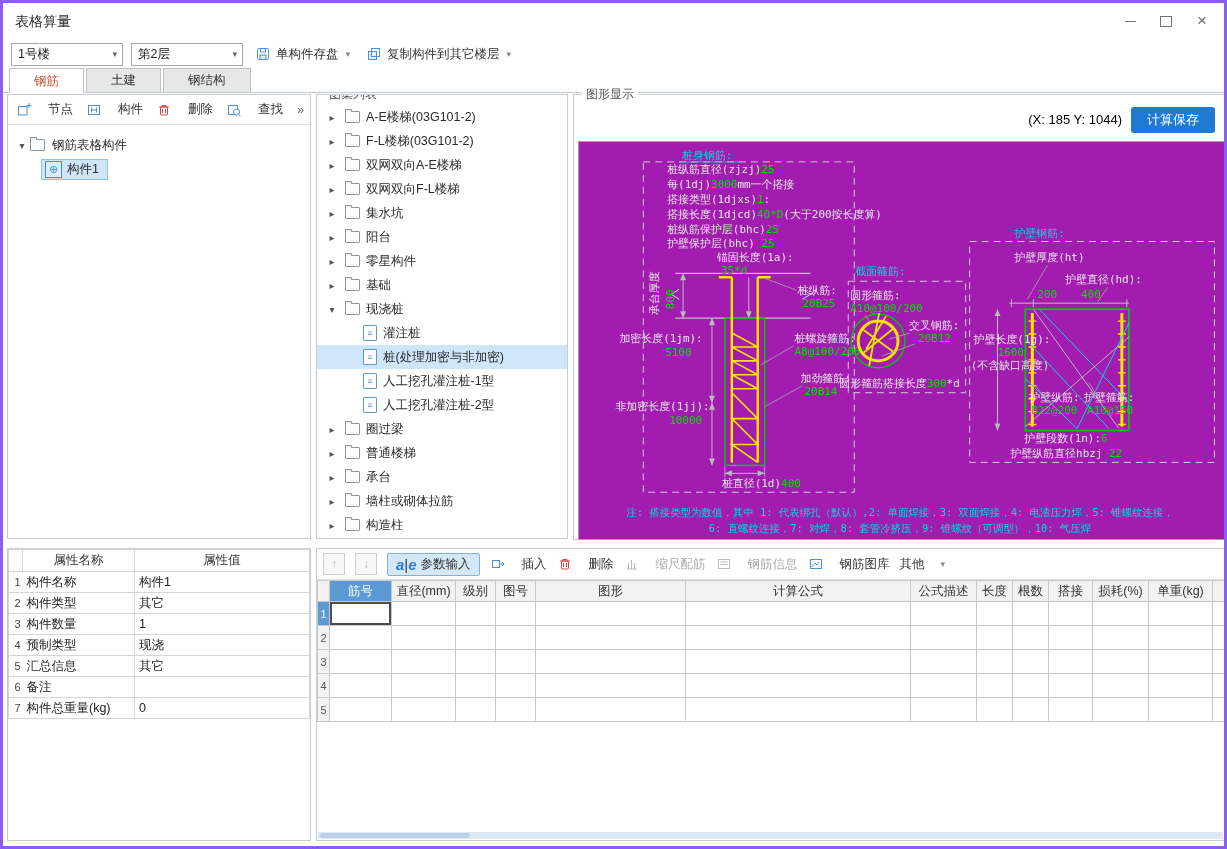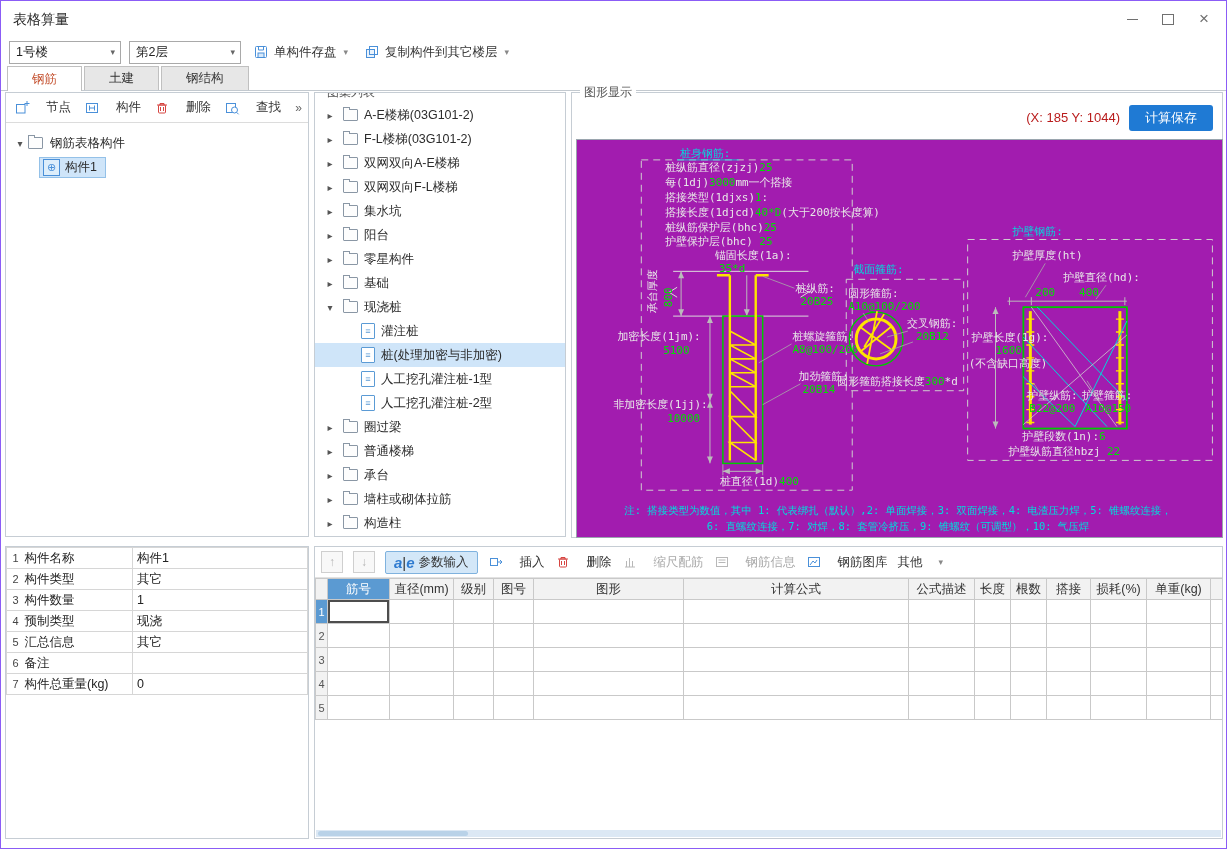--- a/index.html
+++ b/index.html
@@ -1,16 +1,16 @@
 <!DOCTYPE html>
 <html><head>
 <meta charset="utf-8">
 <style>
   html,body{margin:0;padding:0;background:#eef1f4;font-family:"Liberation Sans","DejaVu Sans",sans-serif;}
-  .window{position:relative;width:1227px;height:849px;background:#fff;border:1px solid #8b5cf6;box-sizing:border-box;overflow:hidden;}
+  .window{position:relative;width:1227px;height:849px;background:#fff;border:3px solid #8b5cf6;box-sizing:border-box;overflow:hidden;}
   
   .titlebar{position:absolute;left:0;top:0;right:0;height:36px;background:#fff;}
   .titlebar .title{position:absolute;left:12px;top:10px;font-size:14px;color:#2b2b2b;}
   .win-controls{position:absolute;right:8px;top:6px;display:flex;gap:8px;}
   .wc{width:28px;height:24px;display:flex;align-items:center;justify-content:center;color:#707070;font-size:15px;cursor:default;}
   .wc-min i{display:block;width:11px;border-top:1px solid #707070;}
   .wc-max i{display:block;width:10px;height:9px;border:1px solid #707070;}
   .wc-close{font-size:17px;}
   
   .toolbar{position:absolute;left:0;top:36px;right:0;height:30px;display:flex;align-items:center;padding-left:8px;gap:8px;}
@@ -43,21 +43,21 @@
   .icon-comp{width:15px;height:15px;border:1px solid #4a90d9;background:#ddeefb;display:inline-flex;align-items:center;justify-content:center;font-size:11px;color:#4a90d9;}
   
   .atlas{left:313px;top:91px;width:252px;height:445px;overflow:hidden;}
   .atlas-list{padding-top:10px;}
   .atlas-row{height:24px;display:flex;align-items:center;gap:6px;font-size:12.5px;color:#2b2b2b;cursor:default;}
   .atlas-row .tree-caret{width:14px;margin-left:8px;}
   .atlas-row.child{padding-left:46px;}
   .atlas-row.child.selrow{background:#cfe5f9;}
   
   .gfx{left:570px;top:91px;width:652px;height:446px;}
-  .gfx-coords{position:absolute;right:102px;top:17px;font-size:13px;color:#b91c1c;}
+  .gfx-coords{position:absolute;right:102px;top:17px;font-size:13px;color:#000000;}
   .calc-btn{position:absolute;right:9px;top:12px;width:84px;height:26px;background:#1f7ad4;color:#fff;font-size:13px;border:none;border-radius:3px;display:flex;align-items:center;justify-content:center;cursor:default;}
   .cad-canvas{position:absolute;left:4px;top:46px;width:645px;height:397px;background:#a21caf;border:1px solid #9aa5ae;}
   .cad-canvas svg{display:block;}
   text{font-family:"DejaVu Sans Mono","DejaVu Sans",monospace;font-size:11px;}
   .cw{fill:#e8e8e8;} .cg{fill:#00e000;} .cc{fill:#00dcdc;} .small{font-size:10.5px;}
   
   .props{left:4px;top:545px;width:304px;height:293px;}
   .props table{border-collapse:collapse;width:100%;table-layout:fixed;font-size:12.5px;color:#222;}
   .props th,.props td{border:1px solid #d6d6d6;height:20px;padding:0 4px;overflow:hidden;white-space:nowrap;}
   .props th{font-weight:normal;text-align:center;color:#333;height:21px;}
@@ -398,20 +398,25 @@
   </div>
 
   <div class="panel props">
     <table>
       <colgroup>
           <col style="width:14px">
           <col style="width:112px">
           <col>
         </colgroup>
       <tbody>
+          <tr>
+        <th class="gut"></th>
+        <th>属性名称</th>
+        <th>属性值</th>
+      </tr>
       <tr>
             <td class="gut">1</td>
             <td class="nm">构件名称</td>
             <td>构件1</td>
           </tr>
       <tr>
             <td class="gut">2</td>
             <td class="nm">构件类型</td>
             <td>其它</td>
           </tr>

